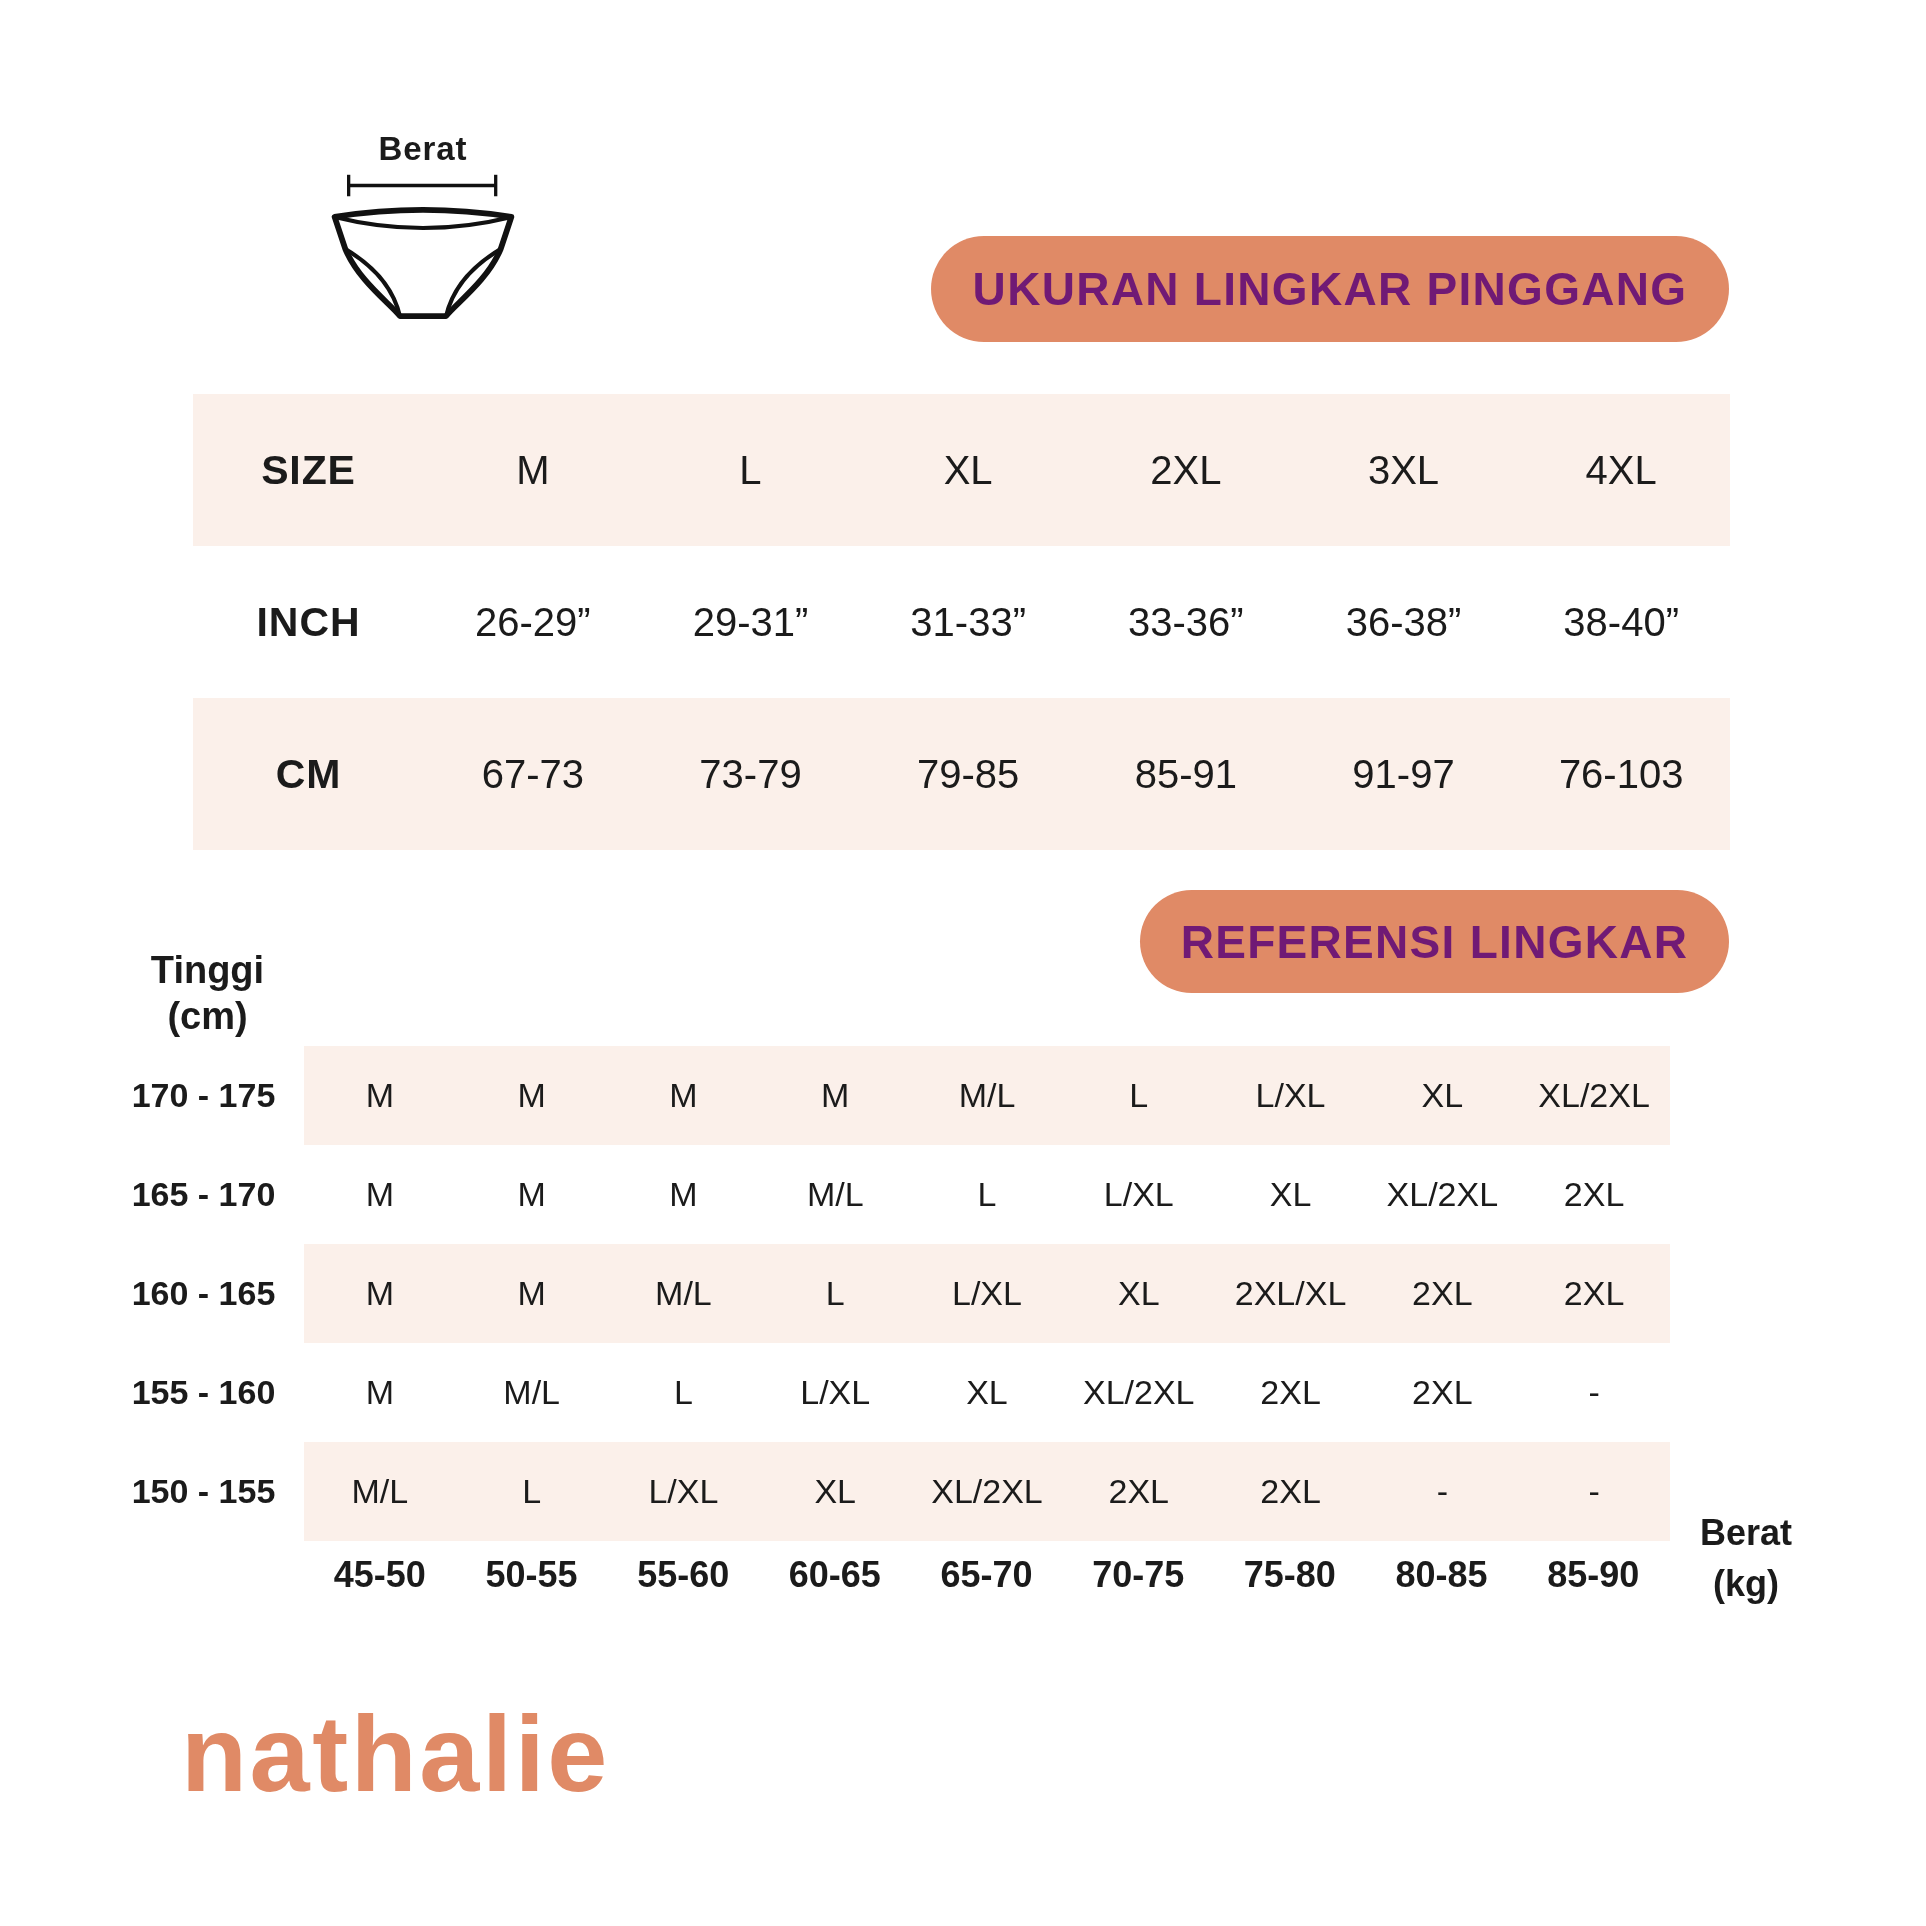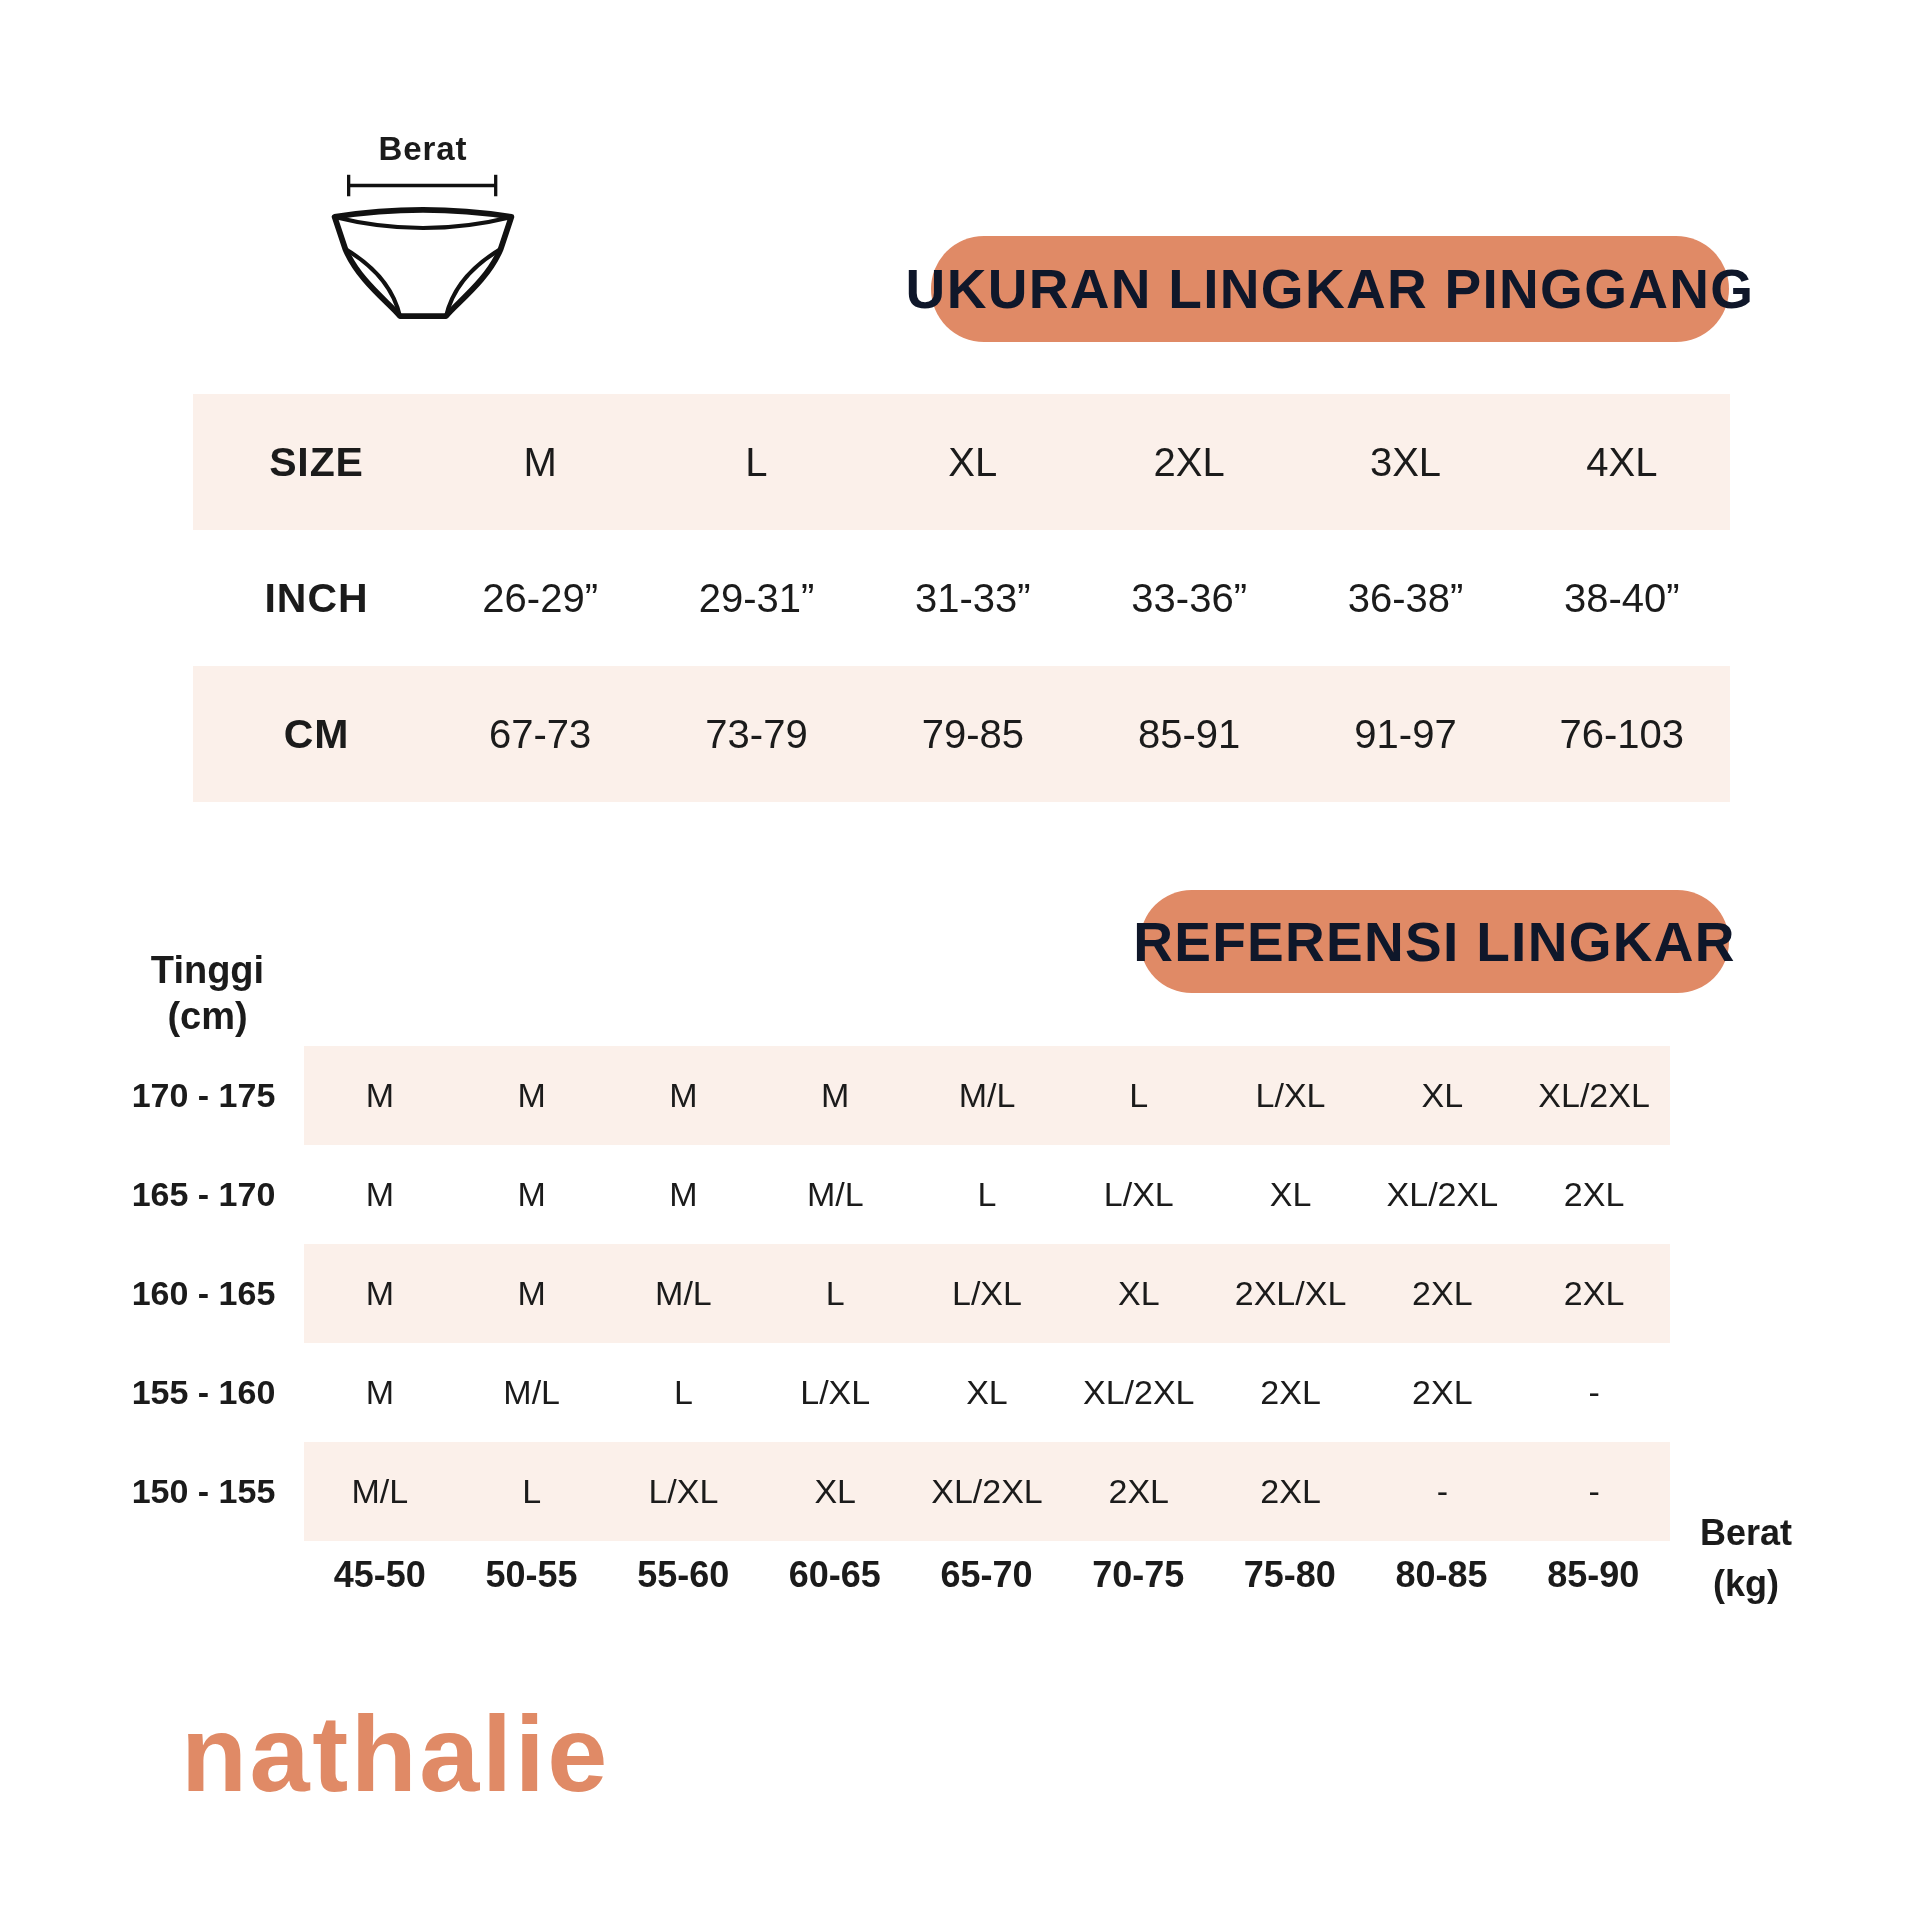--- a/index.html
+++ b/index.html
@@ -13,31 +13,31 @@
     width:1926px;height:1926px;position:relative;background:#ffffff;
     font-family:"Liberation Sans", sans-serif;color:var(--ink);
     overflow:hidden;
   }
   
   .figure{position:absolute;left:328px;top:130px;width:190px;text-align:center;}
   .waist-label{font-size:33px;font-weight:700;letter-spacing:0.9px;margin-bottom:5.1px;}
   .figure svg{display:block;}
   
   .badge{
-    position:absolute;background:var(--accent);color:#0f172a;
+    position:absolute;background:var(--accent);color:#701a75;
     border-radius:53px;display:flex;align-items:center;justify-content:center;
-    font-weight:700;font-size:55px;letter-spacing:1.3px;white-space:nowrap;
+    font-weight:700;font-size:46px;letter-spacing:1.3px;white-space:nowrap;
   }
   .badge.badge1{left:931px;top:236px;width:798px;height:106px;}
   .badge.badge2{left:1140px;top:890px;width:589px;height:103px;}
   
   .size-table{position:absolute;left:193px;top:394px;width:1537px;}
   .size-row{
     display:grid;grid-template-columns:231px repeat(6,1fr);
-    align-items:center;height:136px;text-align:center;padding-left:8px;
+    align-items:center;height:152px;text-align:center;
   }
   .size-row.banded{background:var(--band);}
   .size-row .lbl{font-weight:700;font-size:41px;letter-spacing:0.9px;}
   .size-row .val{font-size:40px;font-weight:400;}
   
   .tinggi{
     position:absolute;left:124px;top:947px;width:167px;text-align:center;
     font-size:38px;font-weight:700;line-height:46px;
   }
   .ref-table{position:absolute;left:103px;top:1046px;width:1567px;}

